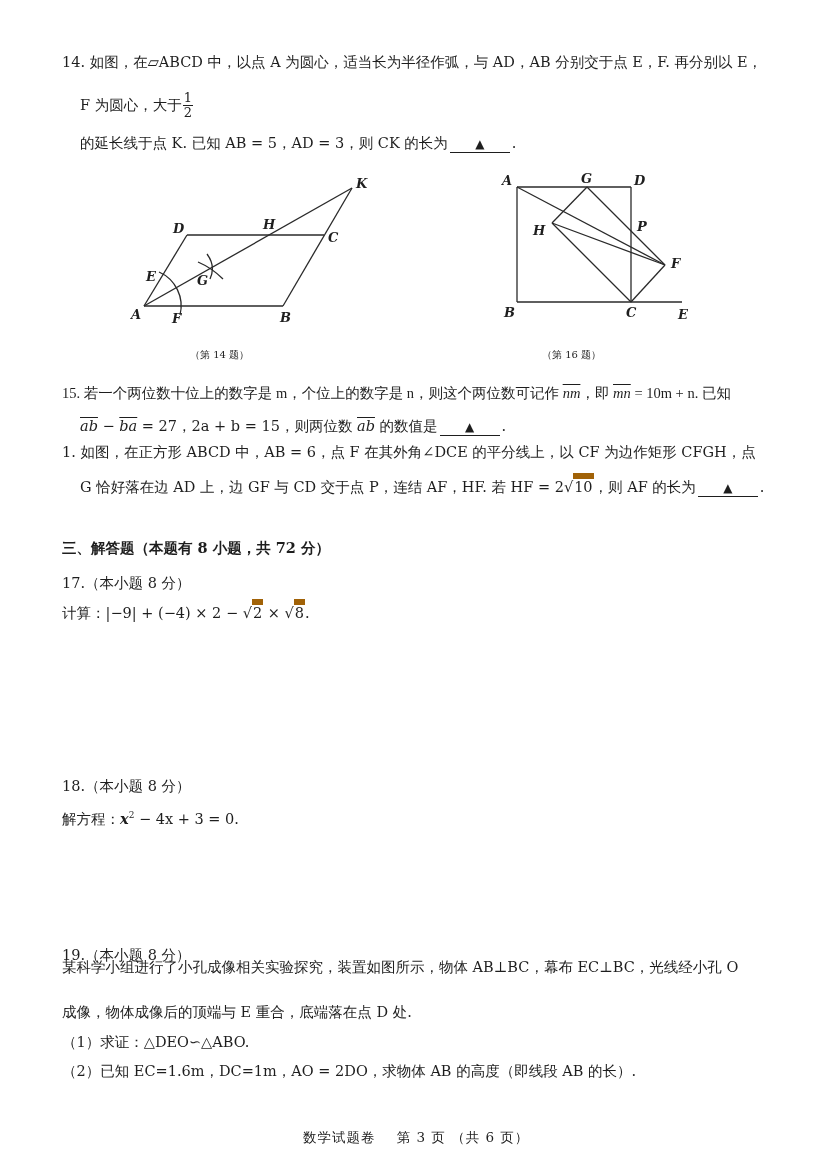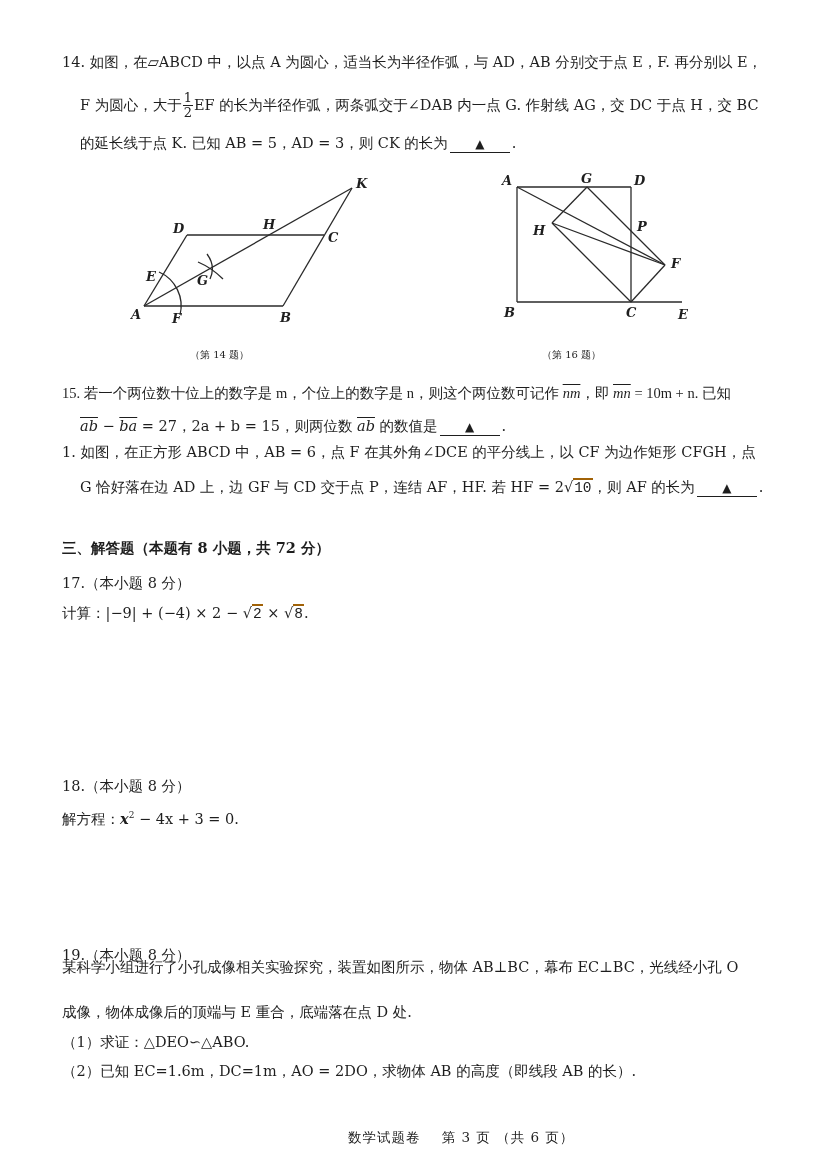--- a/index.html
+++ b/index.html
@@ -5,35 +5,35 @@
     html, body { margin: 0; padding: 0; background: #ffffff; }
     body { width: 829px; height: 1167px; position: relative; overflow: hidden;
            font-family: "DejaVu Serif", "Liberation Serif", serif; color: #1e1e1e; }
     .ln { position: absolute; white-space: nowrap; font-size: 14.5px; line-height: 18px; }
     .bold { font-weight: bold; }
     .frac { display: inline-block; vertical-align: middle; text-align: center; font-size: 13px; line-height: 14px; margin: 0 1px; }
     .frac .num { display: block; border-bottom: 1px solid #1e1e1e; padding: 0 1px; }
     .frac .den { display: block; }
     .ovl { text-decoration: overline; font-style: italic; }
     .sqrt { display: inline-block; }
-    .sqrt .rad { border-top: 2px solid #a16207; padding: 0 1px; font-family: Liberation Mono, monospace; }
+    .sqrt .rad { border-top: 6px solid #a16207; padding: 0 1px; }
     .blank { display: inline-block; min-width: 60px; border-bottom: 1px solid #1e1e1e; text-align: center; line-height: 15px; font-size: 12px; margin: 0 2px; }
     sup { font-size: 9px; }
     svg.fig { position: absolute; }
     svg.fig line, svg.fig path { stroke: #2a2a2a; stroke-width: 1.3; fill: none; }
     svg.fig text { font-family: "DejaVu Serif", serif; font-style: italic; font-weight: bold; font-size: 13px; fill: #1e1e1e; }
     .cap { position: absolute; font-size: 10px; white-space: nowrap; }
     .footer { position: absolute; font-size: 13.5px; white-space: nowrap; letter-spacing: 1px; }
   </style>
 </head>
 <body>
 
 <div class="ln" style="left:62px;top:53px;">14. 如图，在▱ABCD 中，以点 A 为圆心，适当长为半径作弧，与 AD，AB 分别交于点 E，F. 再分别以 E，</div>
 <div class="ln" style="left:80px;top:91px;">
-  <span>F  为圆心，大于</span><span class="frac"><span class="num">1</span><span class="den">2</span></span><span>EF 的长为半径作弧，两条弧交于∠DAB 内一点 G. 作射线 AG，交 DC 于点 H，交 BC</span>
+  <span>F  为圆心，大于</span><span class="frac"><span class="num">1</span><span class="den">2</span></span>
 </div>
 <div class="ln" style="left:80px;top:134px;">
   <span>的延长线于点 K. 已知 AB = 5，AD = 3，则 CK 的长为</span><span class="blank">▲</span><span>.</span>
 </div>
 
 <svg class="fig" style="left:120px;top:165px;" width="260" height="180" viewBox="120 165 260 180">
   <line x1="144" y1="306" x2="283" y2="306"></line>
   <line x1="283" y1="306" x2="352" y2="188"></line>
   <line x1="187" y1="235" x2="324" y2="235"></line>
   <line x1="144" y1="306" x2="187" y2="235"></line>
@@ -99,15 +99,15 @@
 <div class="ln" style="left:62px;top:806px;">
   <span>解方程：</span><i class="bold">x</i><sup>2</sup><span> − 4x + 3 = 0.</span>
 </div>
 
 <div class="ln" style="left:62px;top:946px;">19.（本小题 8 分）</div>
 <div class="ln" style="left:62px;top:958px;">某科学小组进行了小孔成像相关实验探究，装置如图所示，物体 AB⊥BC，幕布 EC⊥BC，光线经小孔 O</div>
 <div class="ln" style="left:62px;top:1003px;">成像，物体成像后的顶端与 E 重合，底端落在点 D 处.</div>
 <div class="ln" style="left:62px;top:1033px;">（1）求证：△DEO∽△ABO.</div>
 <div class="ln" style="left:62px;top:1062px;">（2）已知 EC=1.6m，DC=1m，AO = 2DO，求物体 AB 的高度（即线段 AB 的长）.</div>
 
-<div class="footer" style="left:303px;top:1129px;margin-left:45px;">
+<div class="footer" style="left:303px;top:1129px;">
   <span>数学试题卷</span>&nbsp;&nbsp;&nbsp;&nbsp;<span>第 3 页 （共 6 页）</span>
 </div>
 
 </body></html>

